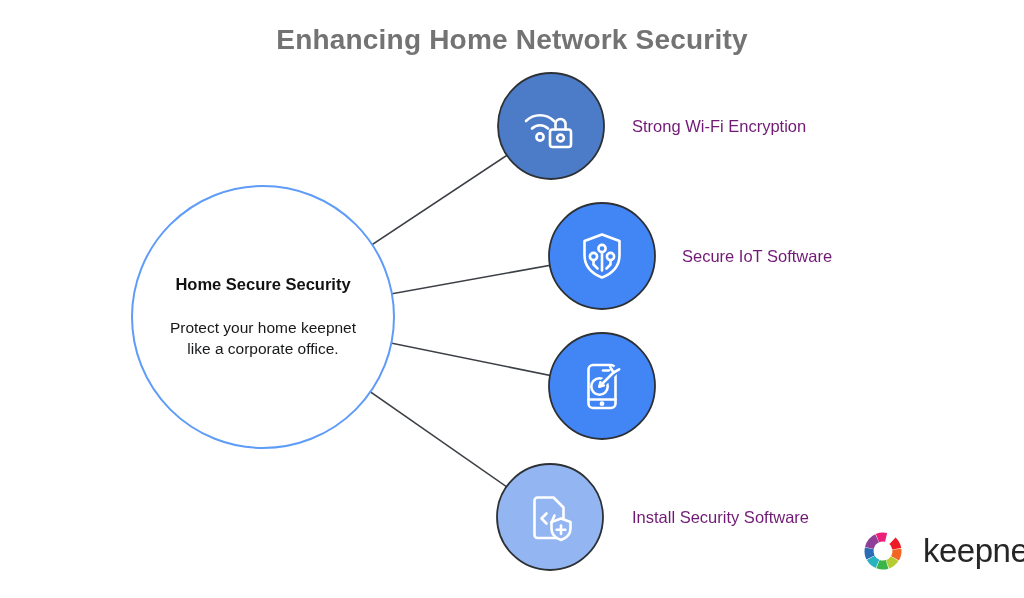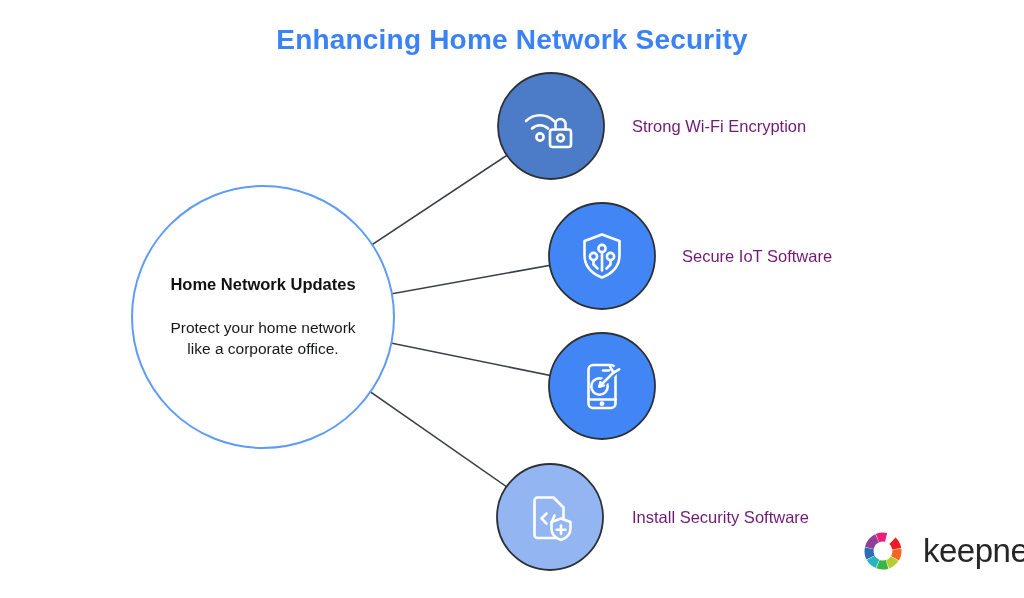--- a/index.html
+++ b/index.html
@@ -1,20 +1,20 @@
 <!DOCTYPE html>
 <html><head>
 <meta charset="utf-8">
 <style>
   html,body{margin:0;padding:0;}
   body{font-family:"Liberation Sans", sans-serif; background:#ffffff;}
   .stage{position:relative; width:1024px; height:598px; background:#ffffff; overflow:hidden;}
 
   .title{position:absolute; left:0; top:24px; width:1024px; text-align:center;
-         font-size:28px; font-weight:700; color:#3b82f6; letter-spacing:.2px;}
+         font-size:28px; font-weight:700; color:#737373; letter-spacing:.2px;}
 
   .connectors{position:absolute; left:0; top:0; z-index:1;}
 
   .center-circle{position:absolute; left:131px; top:185px; width:260px; height:260px;
                  border:2px solid #5f9cf8; border-radius:50%; background:#ffffff; z-index:2;
                  display:flex; flex-direction:column; align-items:center; justify-content:center; text-align:center;}
   .center-heading{font-size:16.5px; font-weight:700; color:#121212; margin:0 0 24px 0;}
   .center-desc{font-size:15.5px; color:#17181a; width:206px; line-height:1.32;}
 
   .node{position:absolute; z-index:2;}
@@ -31,22 +31,22 @@
   <div class="title">Enhancing Home Network Security</div>
 
   <svg class="connectors" width="1024" height="598" viewBox="0 0 1024 598">
     <line x1="263" y1="317" x2="551" y2="126" stroke-width="1.6" stroke="#3c4046"></line>
     <line x1="263" y1="317" x2="602" y2="256" stroke-width="1.6" stroke="#3c4046"></line>
     <line x1="263" y1="317" x2="602" y2="386" stroke-width="1.6" stroke="#3c4046"></line>
     <line x1="263" y1="317" x2="550" y2="517" stroke-width="1.6" stroke="#3c4046"></line>
   </svg>
 
   <div class="center-circle">
-    <div class="center-heading">Home Network Updates</div>
-    <div class="center-desc">Protect your home network like a corporate office.</div>
+    <div class="center-heading">Home Secure Security</div>
+    <div class="center-desc">Protect your home keepnet like a corporate office.</div>
   </div>
 
   <div class="node" style="left:496px; top:71px;">
     <svg width="110" height="110" viewBox="0 0 110 110">
       <circle cx="55" cy="55" r="53" stroke-width="1.8" stroke="#2d3135" fill="#4c7cc7"></circle>
       <g transform="translate(25,25)" stroke="#ffffff" stroke-width="2.6" fill="none" stroke-linecap="round" stroke-linejoin="round">
         <path d="M5 25 A19.8 19.8 0 0 1 33 25"></path>
         <path d="M11 32.5 A11.3 11.3 0 0 1 27 32.5"></path>
         <circle cx="19" cy="41" r="3.6"></circle>
         <rect x="29" y="33.5" width="21" height="17.5" rx="2.5"></rect>

